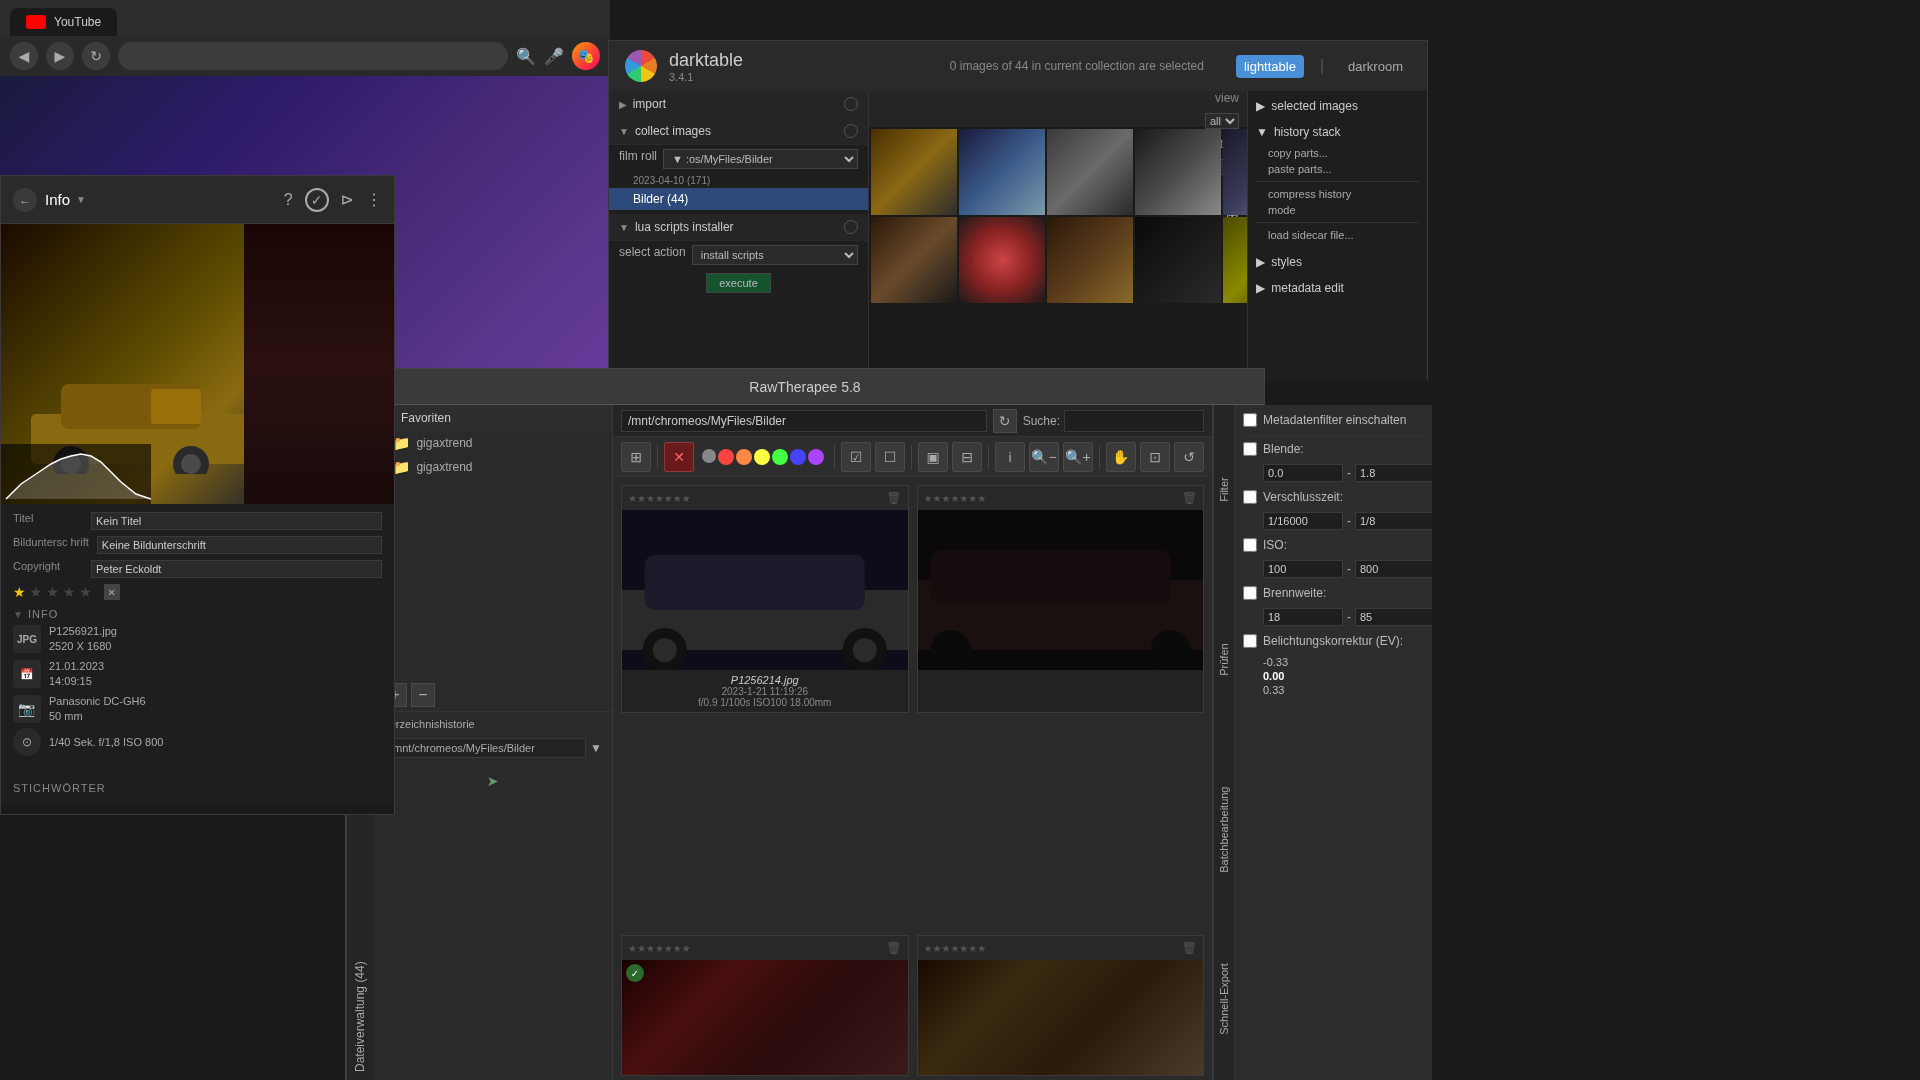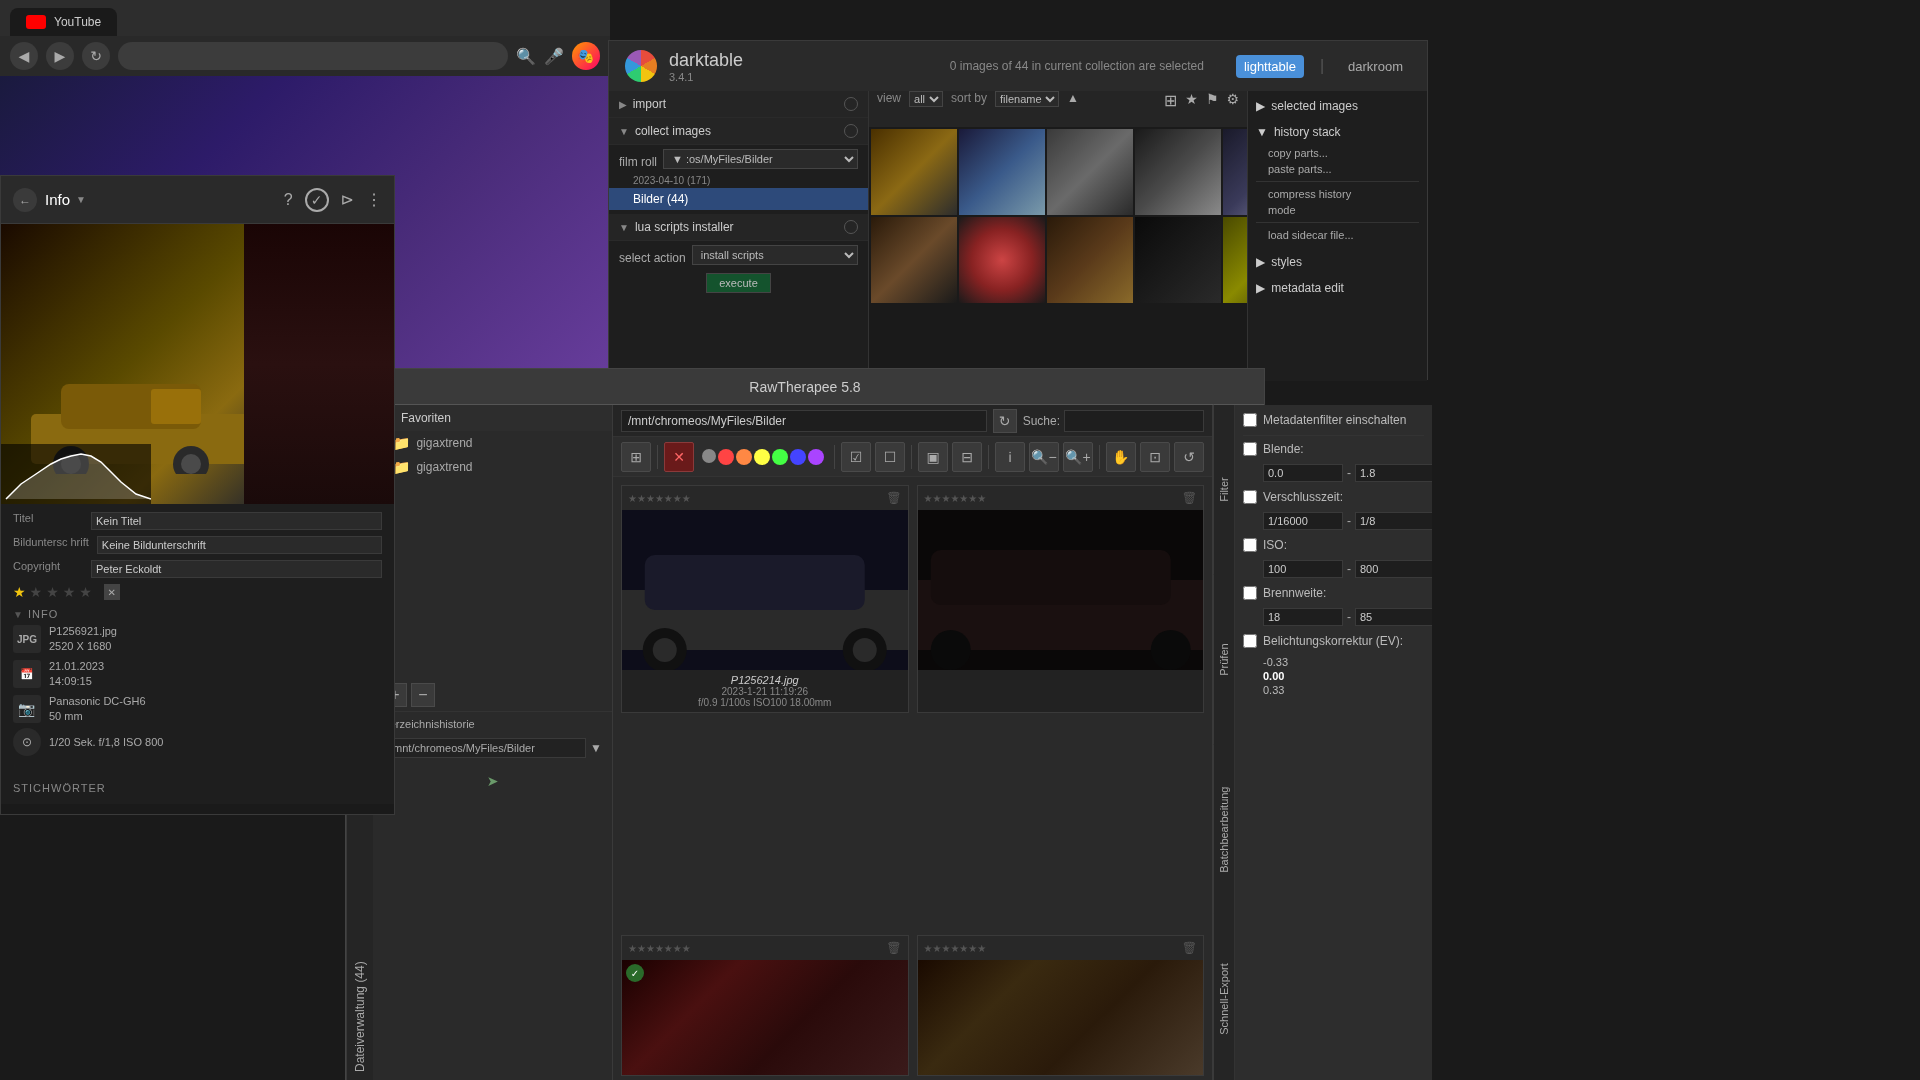--- a/index.html
+++ b/index.html
@@ -171,21 +171,21 @@
       color: #aaa;
     }
     .dt-film-selected {
       background: #2d4a7a;
       color: #fff;
     }
     .dt-film-date { color: #888; font-size: 10px; padding: 2px 10px 2px 24px; }
     .dt-select-row {
       padding: 4px 10px;
       display: flex;
-      align-items: flex-end;
+      align-items: flex-start;
       gap: 6px;
       font-size: 12px;
       color: #aaa;
     }
     .dt-select-box {
       background: #2a2a2a;
       border: 1px solid #444;
       color: #bbb;
       font-size: 11px;
       padding: 2px 4px;
@@ -204,25 +204,26 @@
 
     .dt-main {
       flex: 1;
       background: #1a1a1a;
       overflow: hidden;
     }
     .dt-toolbar {
       height: 36px;
       background: #252525;
       display: flex;
-      align-items: flex-start;
+      align-items: flex-end;
       padding: 0 8px;
       gap: 8px;
       font-size: 12px;
       color: #aaa;
+      flex-direction: column;
     }
     .dt-sort-label { color: #888; }
     .dt-thumb-grid {
       display: grid;
       grid-template-columns: repeat(5, 1fr);
       gap: 2px;
       padding: 2px;
     }
     .dt-thumb {
       width: 86px; height: 86px;
@@ -1029,21 +1030,21 @@
     <div class="info-date-row">
       <div class="info-cam-icon">📷</div>
       <div class="info-file-details">
         <div>Panasonic DC-GH6</div>
         <div>50 mm</div>
       </div>
     </div>
     <div class="info-shutter-row">
       <div class="info-shutter-icon">⊙</div>
       <div class="info-file-details">
-        <span>1/20 Sek.</span>
+        <span>1/40 Sek.</span>
         <span>f/1,8</span>
         <span>ISO 800</span>
       </div>
     </div>
     <div class="info-keywords-section">
       <span class="info-keywords-label">STICHWÖRTER</span>
     </div>
   </div>
 </div>
 

